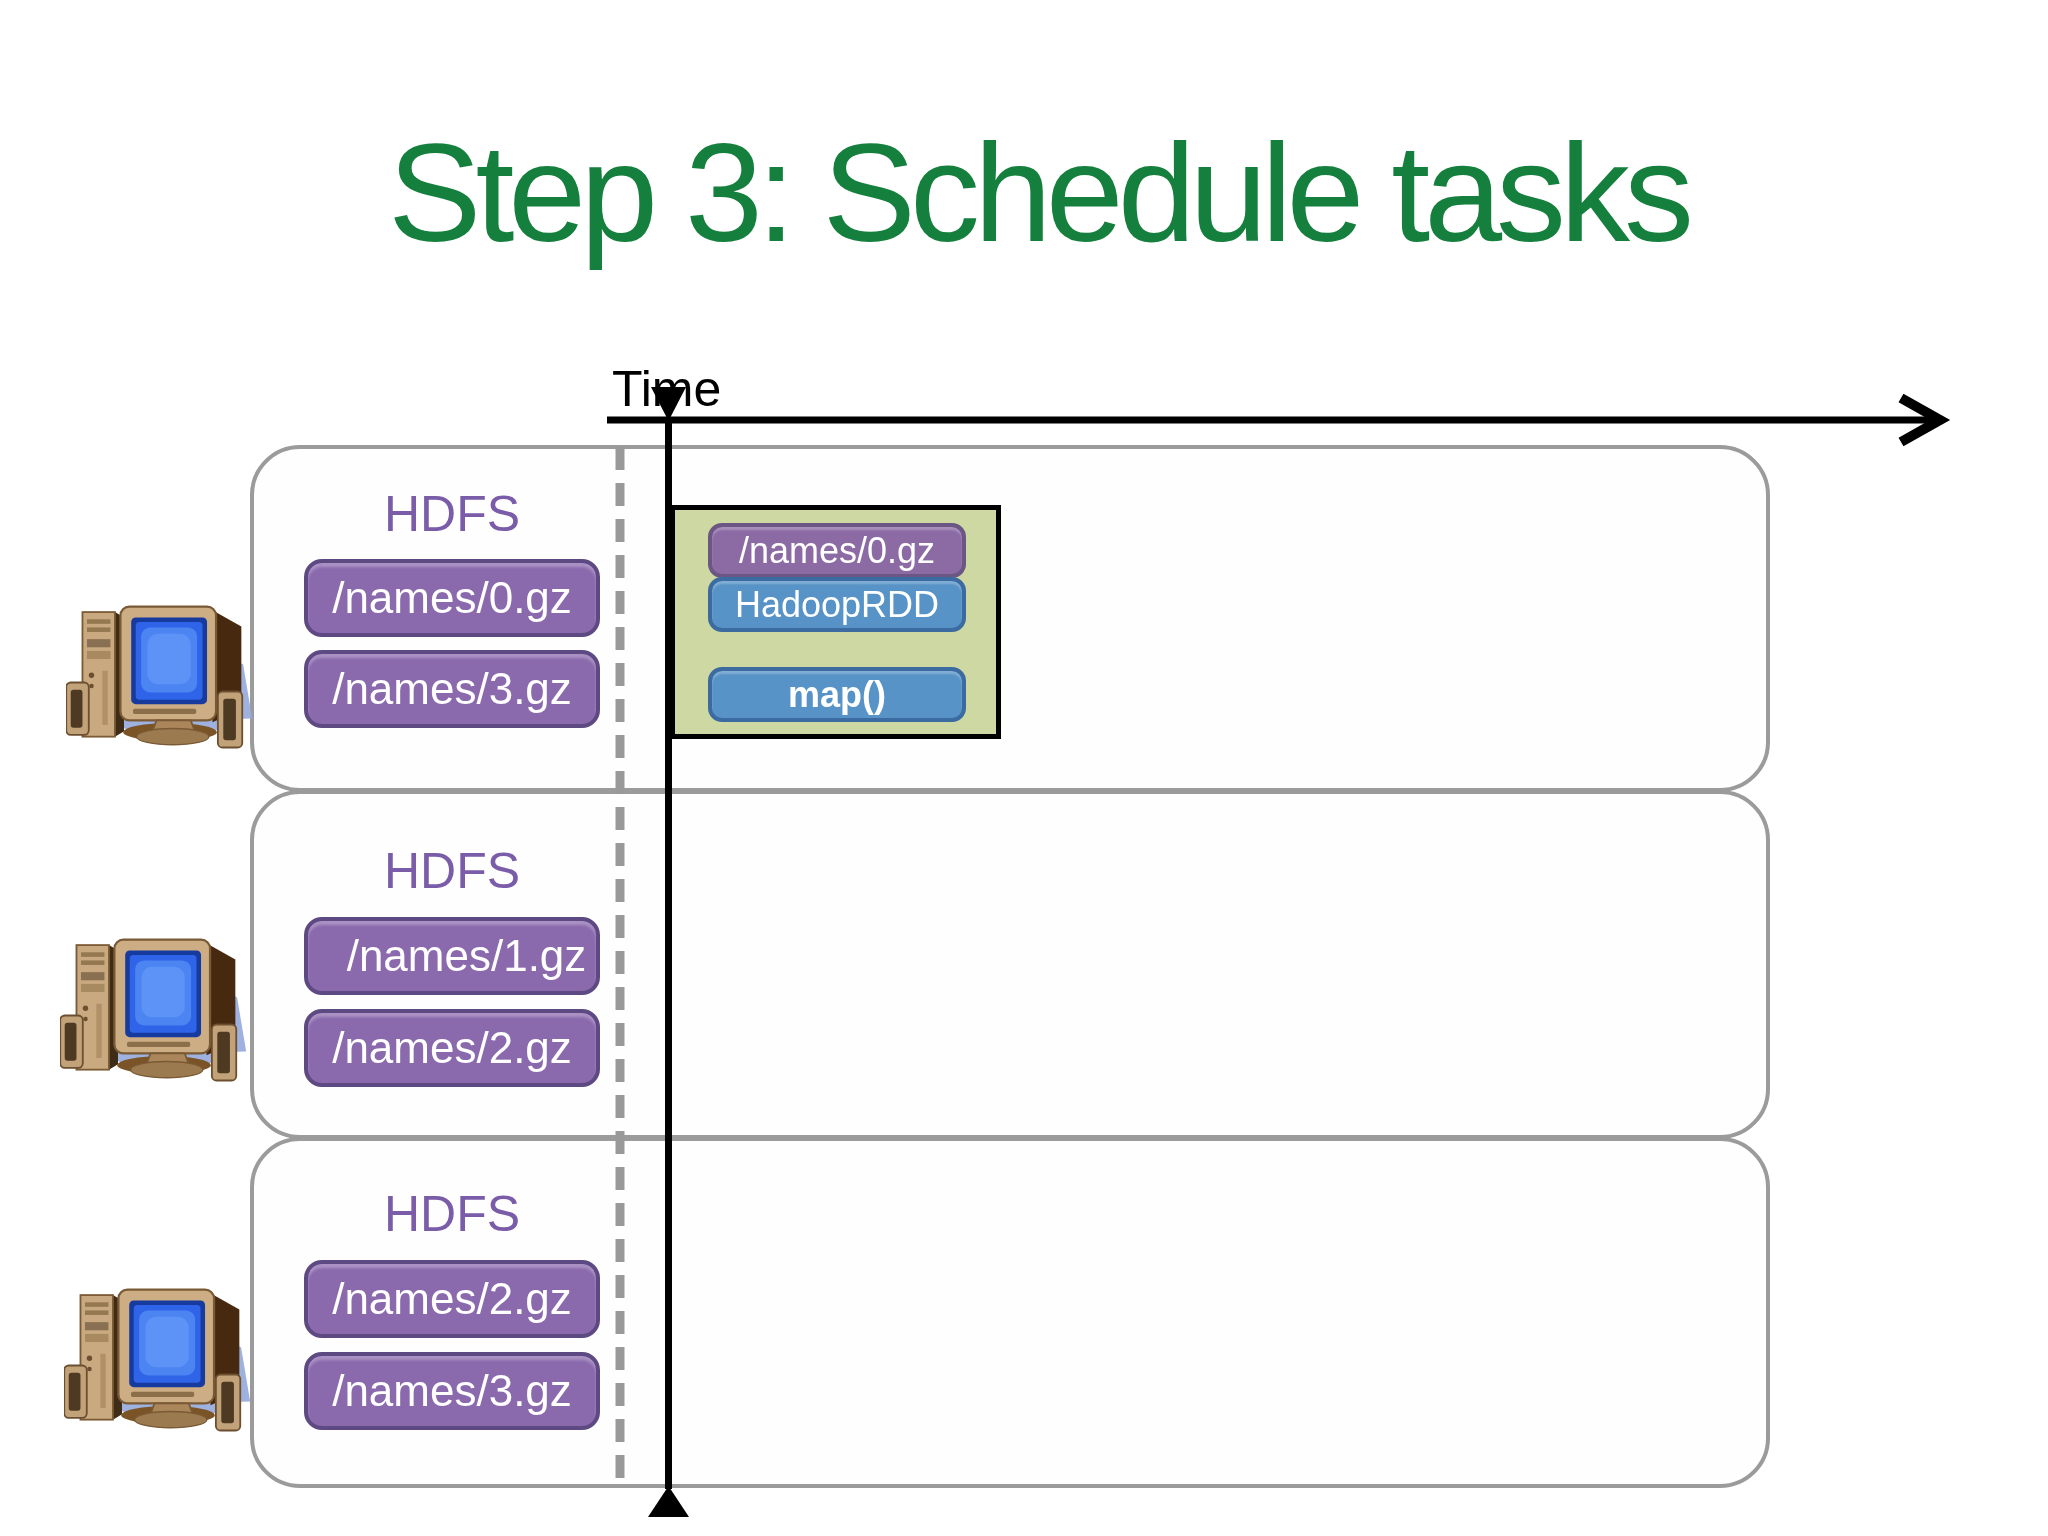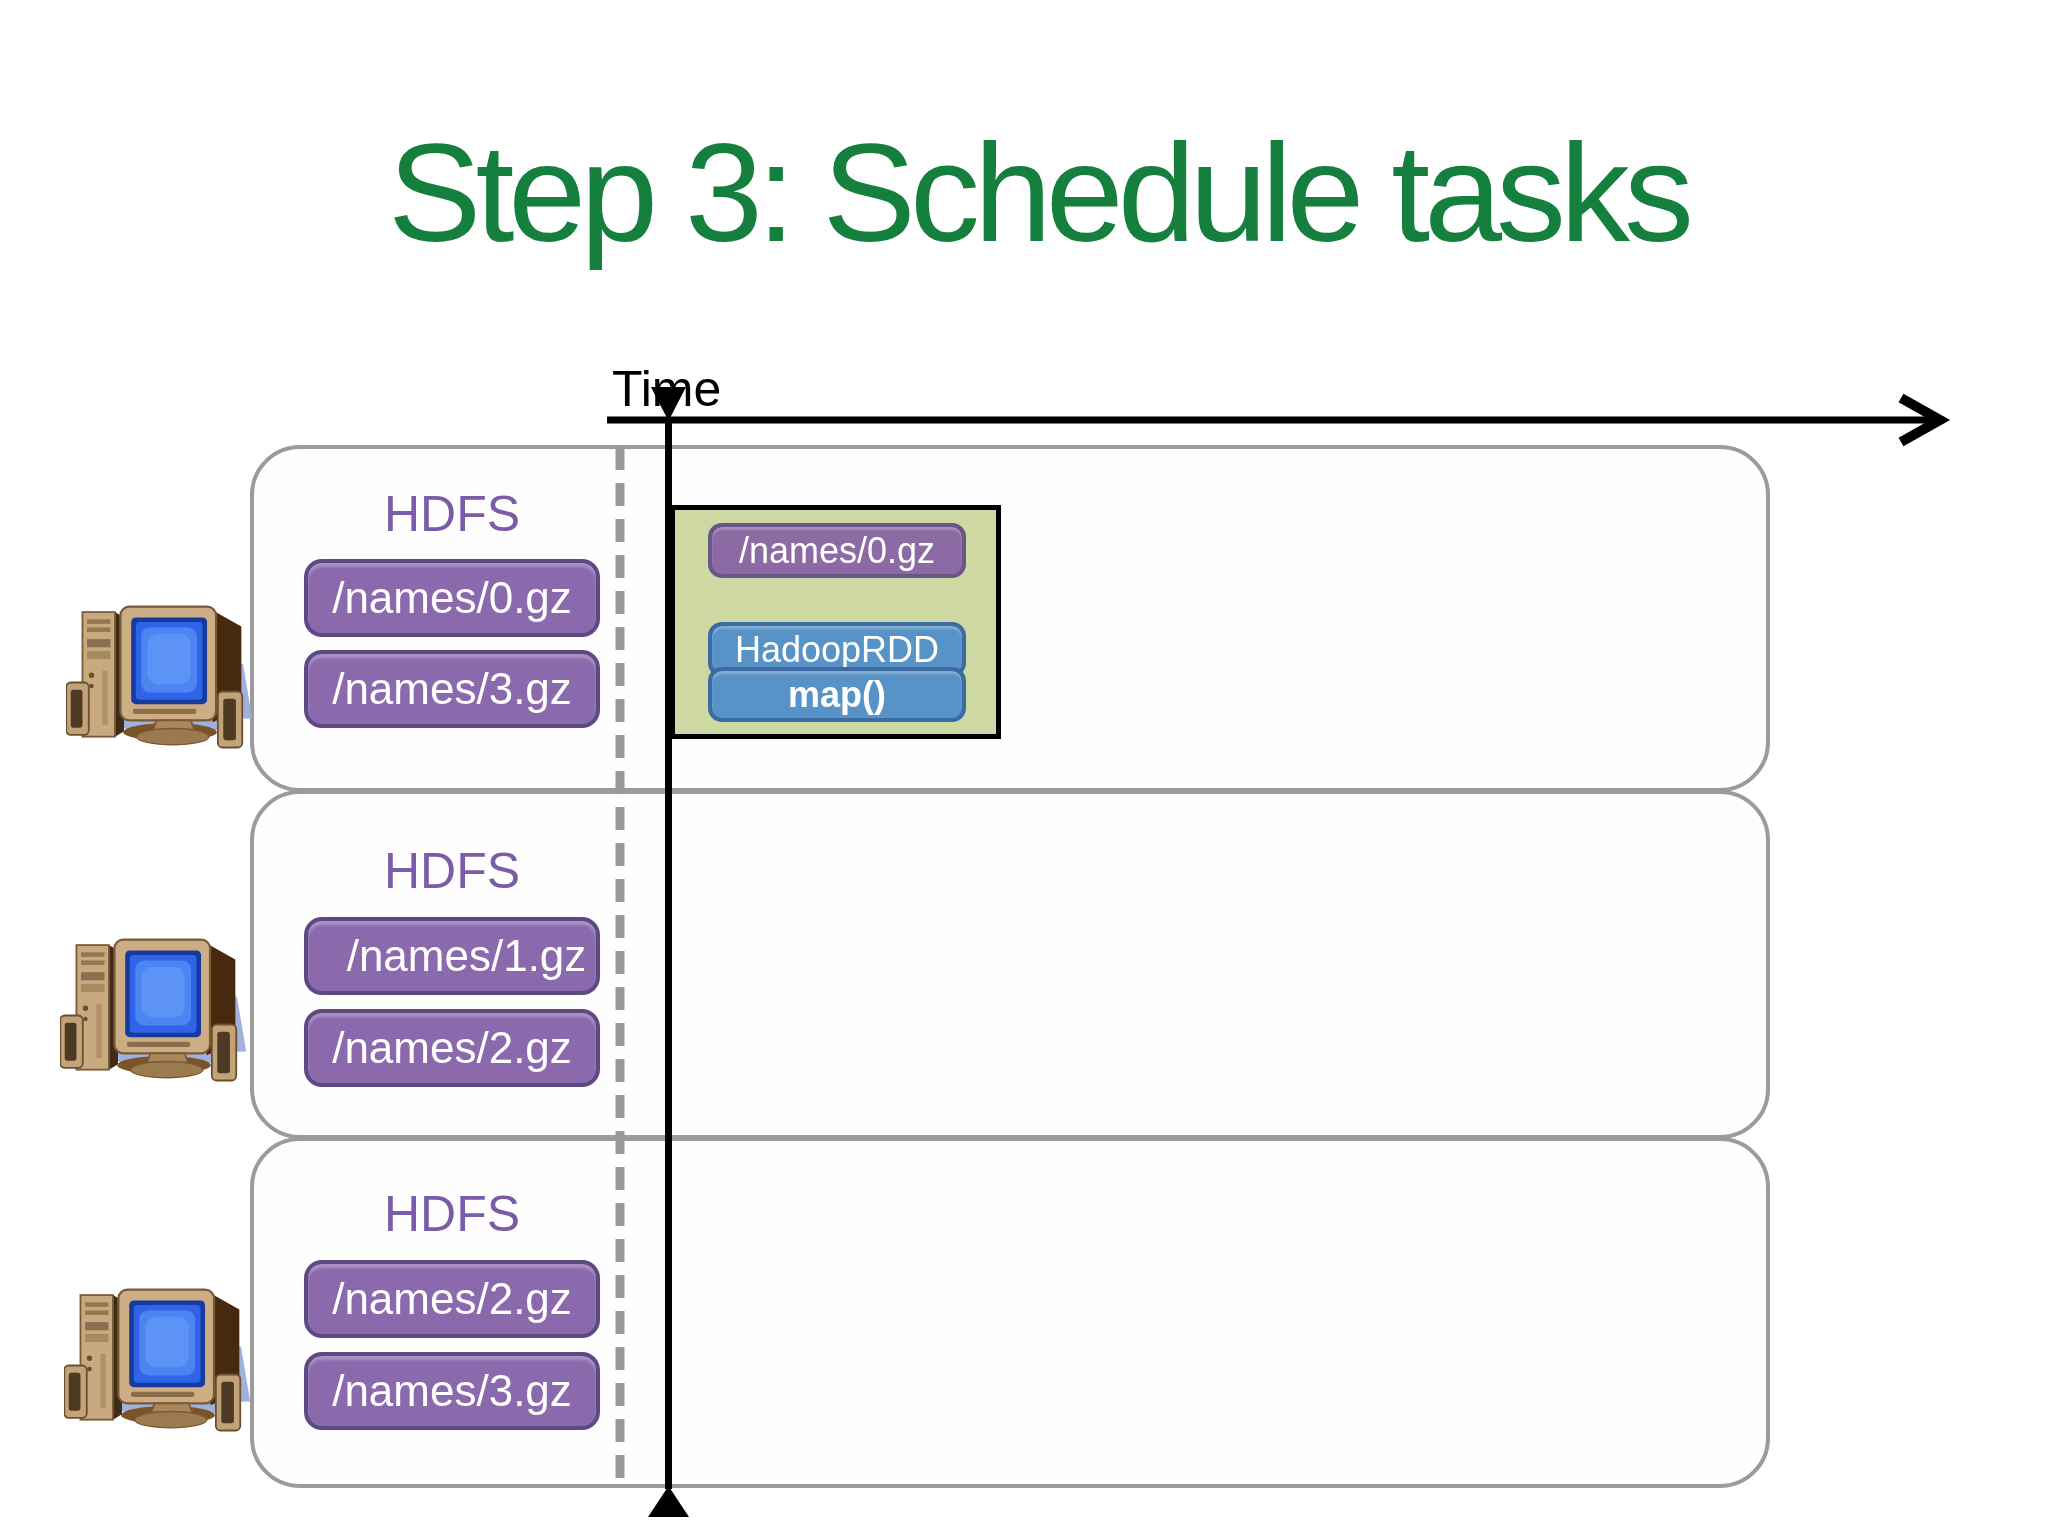--- a/index.html
+++ b/index.html
@@ -47,21 +47,21 @@
     position:absolute;left:670px;top:505px;width:331px;height:234px;
     box-sizing:border-box;background:#cdd8a3;border:5px solid #000;
     z-index:6;
   }
   .task-pill{
     position:absolute;left:33px;width:258px;height:55px;box-sizing:border-box;
     border-radius:14px;color:#fff;font-size:36px;text-align:center;
     line-height:48px;box-shadow:inset 0 3px 2px rgba(255,255,255,.25);
   }
   .task-pill.purple{background:#8c6ba5;border:4px solid #6b5684;top:13px;}
-  .task-pill.blue1{background:#5893c7;border:4px solid #3b6ba1;top:67px;margin-top:45px;}
+  .task-pill.blue1{background:#5893c7;border:4px solid #3b6ba1;top:67px;}
   .task-pill.blue2{background:#5893c7;border:4px solid #3b6ba1;top:157px;font-weight:bold;}
   .pc-icon{position:absolute;z-index:2;}
   .pc-1{left:66px;top:585px;}
   .pc-2{left:60px;top:918px;}
   .pc-3{left:64px;top:1268px;}
   .defs-holder{position:absolute;width:0;height:0;overflow:hidden;}
 </style>
 </head>
 <body>
 

